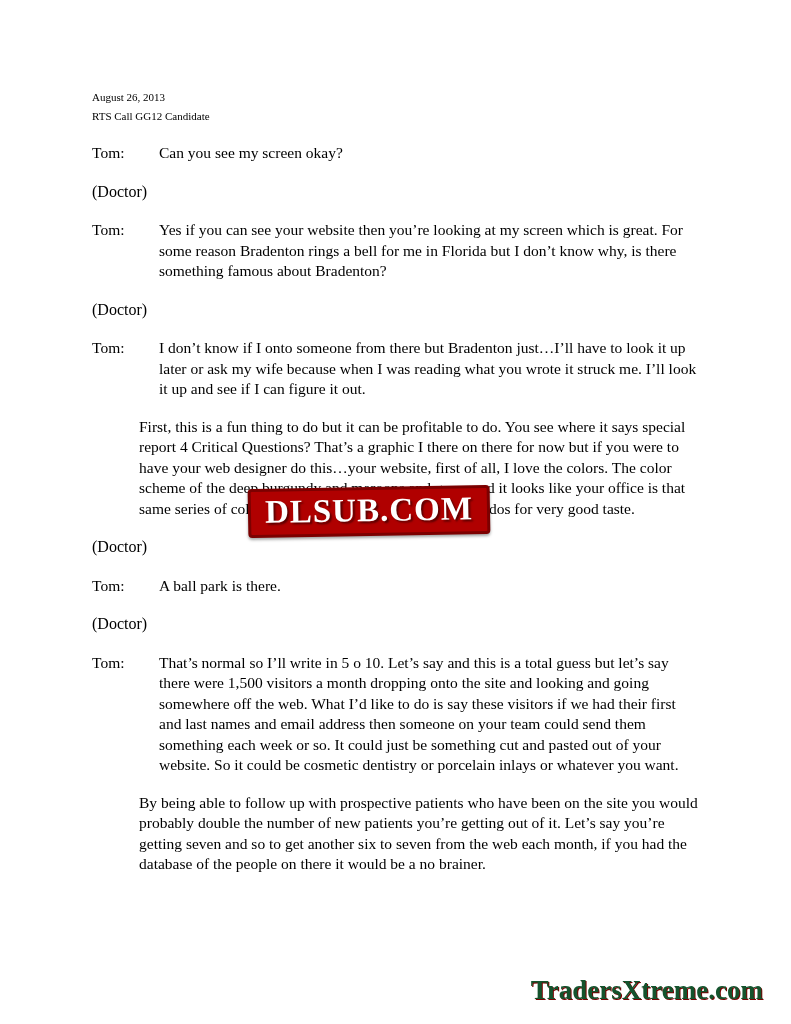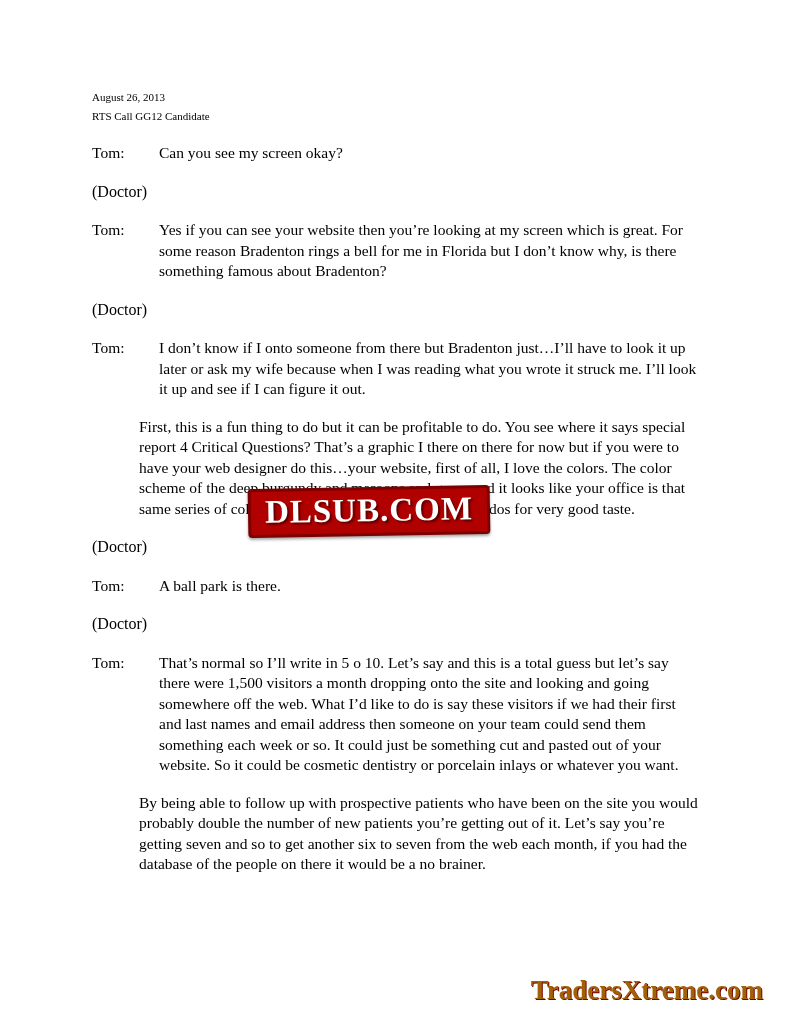--- a/index.html
+++ b/index.html
@@ -32,21 +32,21 @@
     letter-spacing: -1px;
     text-shadow: 1px 1px 0 #bdbdbd;
   }
   .watermark-bottom {
     position: absolute;
     bottom: 18px;
     right: 28px;
     font-family: "Liberation Serif", serif;
     font-weight: bold;
     font-size: 27px;
-    color: #a16207;
+    color: #14532d;
     text-shadow: 1px 1px 0 #7a0000;
   }
   .watermark-center {
     position: absolute;
     left: 248px;
     top: 487px;
     font-family: "Liberation Serif", serif;
     font-weight: bold;
     font-size: 33px;
     letter-spacing: 1px;

